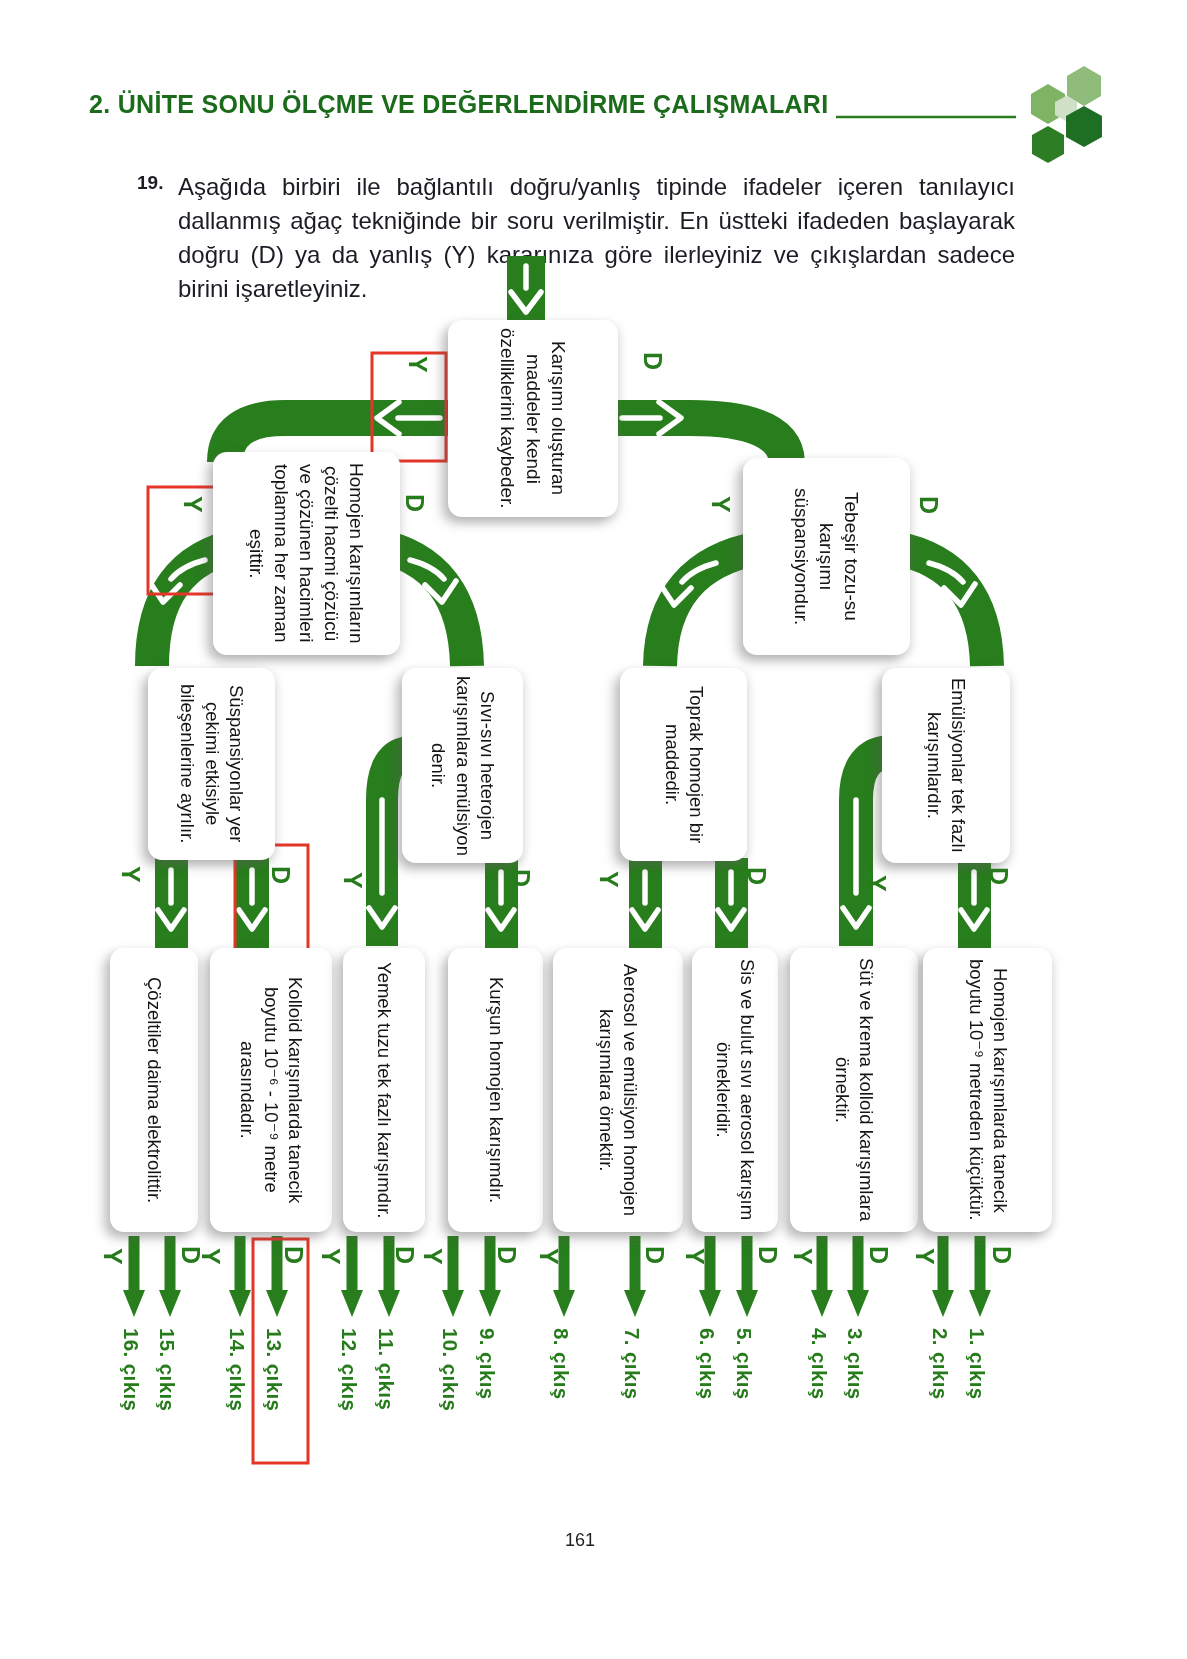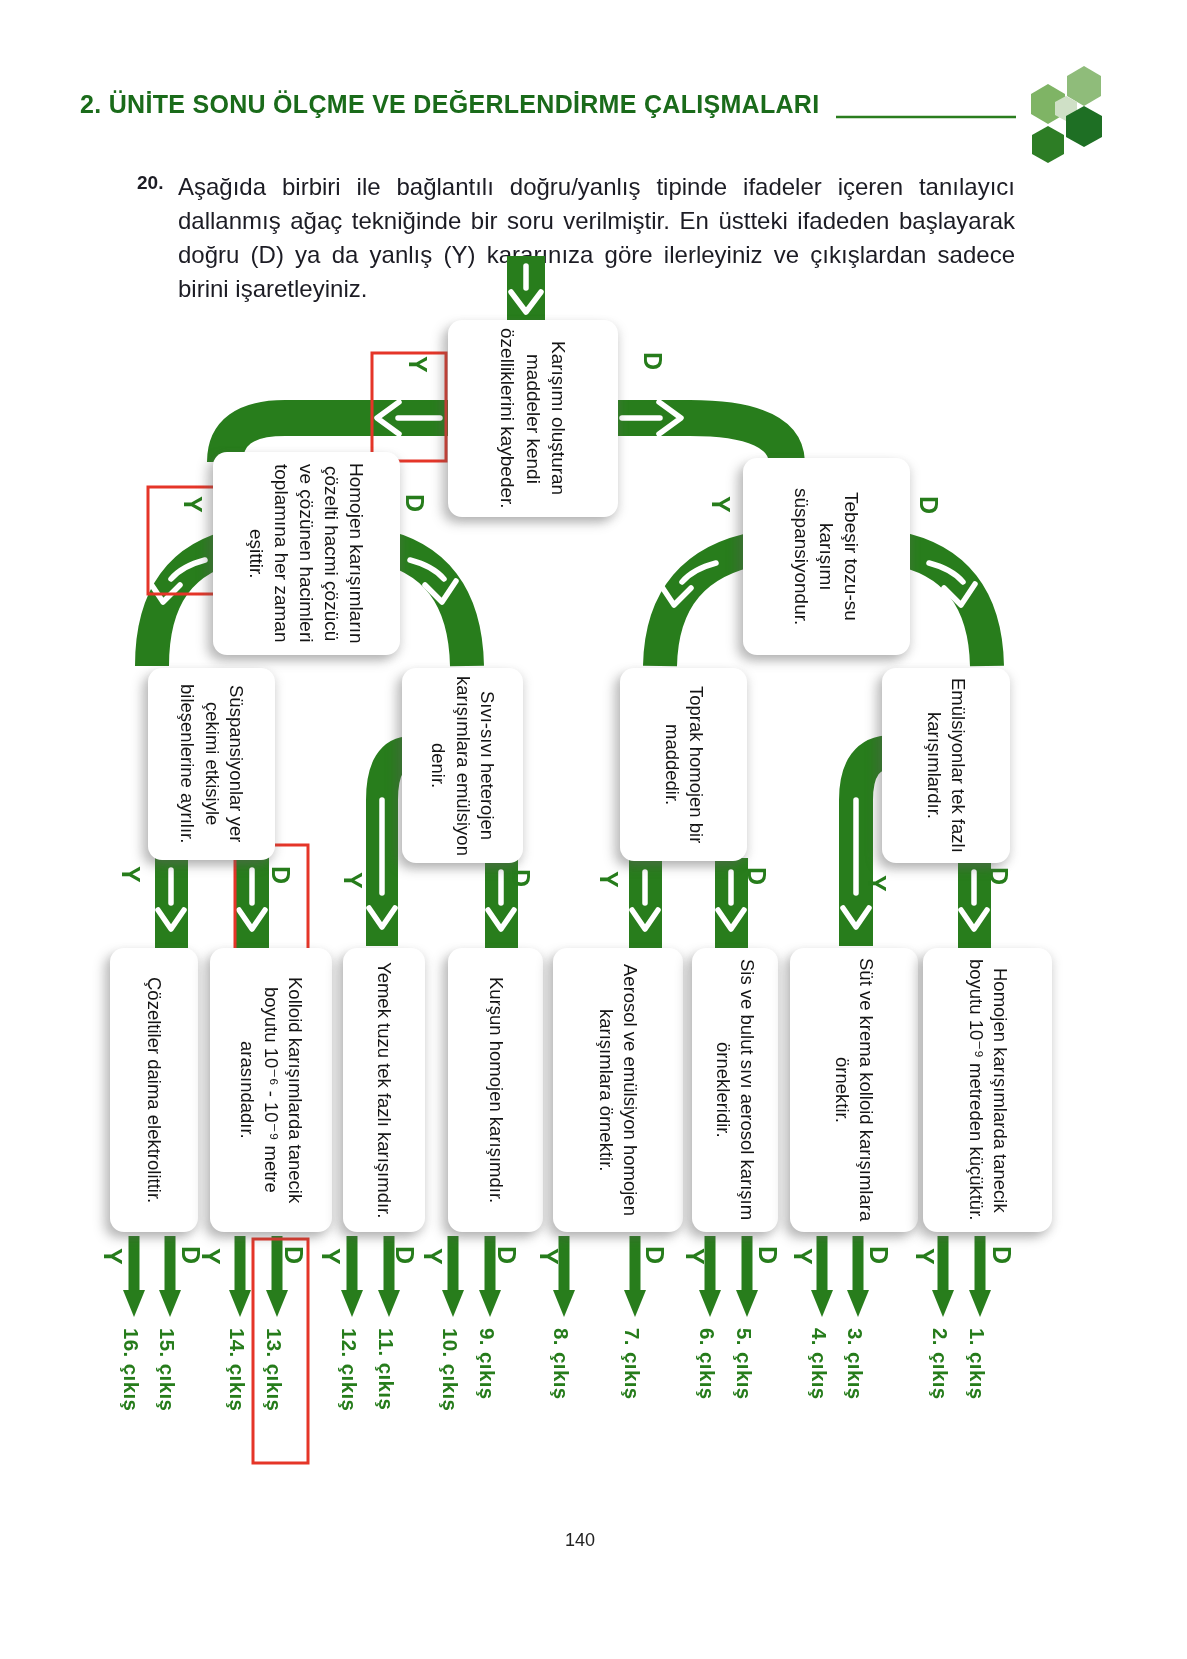--- a/index.html
+++ b/index.html
@@ -1,19 +1,19 @@
 <!DOCTYPE html>
 <html><head>
 <meta charset="utf-8">
 <style>
   html,body{margin:0;padding:0;background:#ffffff;}
   .page{position:relative;width:1187px;height:1659px;background:#fff;overflow:hidden;
         font-family:"Liberation Sans","DejaVu Sans",sans-serif;}
   .abs{position:absolute;}
-  .title{left:80px;top:90px;font-size:25px;font-weight:bold;color:#1a6b1a;letter-spacing:.3px;white-space:nowrap;}
+  .title{left:89px;top:90px;font-size:25px;font-weight:bold;color:#1a6b1a;letter-spacing:.3px;white-space:nowrap;}
   .question{left:137px;top:170px;width:878px;display:flex;color:#1c1c24;}
   .qnum{font-weight:bold;font-size:19px;width:41px;flex:0 0 41px;line-height:1.42;}
   .qtext{font-size:24px;line-height:1.42;text-align:justify;}
   .box{position:absolute;background:#fff;border-radius:14px;z-index:3;
        box-shadow:-6px 6px 11px rgba(90,90,90,.38),3px 3px 8px rgba(120,120,120,.18);
        display:flex;align-items:center;justify-content:center;
        writing-mode:vertical-rl;text-align:center;color:#141414;padding:6px;box-sizing:border-box;}
   .f1{font-size:19px;line-height:1.32;}
   .f2{font-size:18.5px;line-height:1.3;}
   .yd{position:absolute;writing-mode:vertical-rl;color:#267c1b;font-weight:bold;font-size:25px;z-index:2;line-height:1;}
@@ -130,21 +130,21 @@
         <polygon points="1066,96 1077,102 1077,115 1066,121 1055,115 1055,102" fill="#cfe0c6"></polygon>
         <polygon points="1084,106 1102,116 1102,137 1084,147 1066,137 1066,116" fill="#1e6f24"></polygon>
         <polygon points="1048,126 1064,135 1064,154 1048,163 1032,154 1032,135" fill="#2d7d25"></polygon>
       </g>
     </g>
   </svg>
 
   <div class="abs title">2. ÜNİTE SONU ÖLÇME VE DEĞERLENDİRME ÇALIŞMALARI</div>
 
   <div class="abs question">
-    <div class="qnum">20.</div>
+    <div class="qnum">19.</div>
     <div class="qtext">Aşağıda birbiri ile bağlantılı doğru/yanlış tipinde ifadeler içeren tanılayıcı dallanmış ağaç tekniğinde bir soru verilmiştir. En üstteki ifadeden başlayarak doğru (D) ya da yanlış (Y) kararınıza göre ilerleyiniz ve çıkışlardan sadece birini işaretleyiniz.</div>
   </div>
 
   <div class="box f1" style="left:448px;top:320px;width:170px;height:197px;">Karışımı oluşturan maddeler kendi özelliklerini kaybeder.</div>
   <div class="box f1" style="left:213px;top:452px;width:187px;height:203px;">Homojen karışımların çözelti hacmi çözücü ve çözünen hacimleri toplamına her zaman eşittir.</div>
   <div class="box f1" style="left:743px;top:458px;width:167px;height:197px;">Tebeşir tozu-su karışımı süspansiyondur.</div>
   <div class="box f2" style="left:148px;top:668px;width:127px;height:192px;">Süspansiyonlar yer çekimi etkisiyle bileşenlerine ayrılır.</div>
   <div class="box f2" style="left:402px;top:668px;width:121px;height:195px;">Sıvı-sıvı heterojen karışımlara emülsiyon denir.</div>
   <div class="box f2" style="left:620px;top:668px;width:127px;height:193px;">Toprak homojen bir maddedir.</div>
   <div class="box f2" style="left:882px;top:668px;width:128px;height:195px;">Emülsiyonlar tek fazlı karışımlardır.</div>
@@ -199,14 +199,14 @@
   <div class="exitlab" style="left:475px;">9. çıkış</div>
   <div class="exitlab" style="left:549px;">8. çıkış</div>
   <div class="exitlab" style="left:620px;">7. çıkış</div>
   <div class="exitlab" style="left:695px;">6. çıkış</div>
   <div class="exitlab" style="left:732px;">5. çıkış</div>
   <div class="exitlab" style="left:807px;">4. çıkış</div>
   <div class="exitlab" style="left:843px;">3. çıkış</div>
   <div class="exitlab" style="left:928px;">2. çıkış</div>
   <div class="exitlab" style="left:965px;">1. çıkış</div>
 
-  <div class="abs pagenum">140</div>
+  <div class="abs pagenum">161</div>
 </div>
 
 </body></html>

